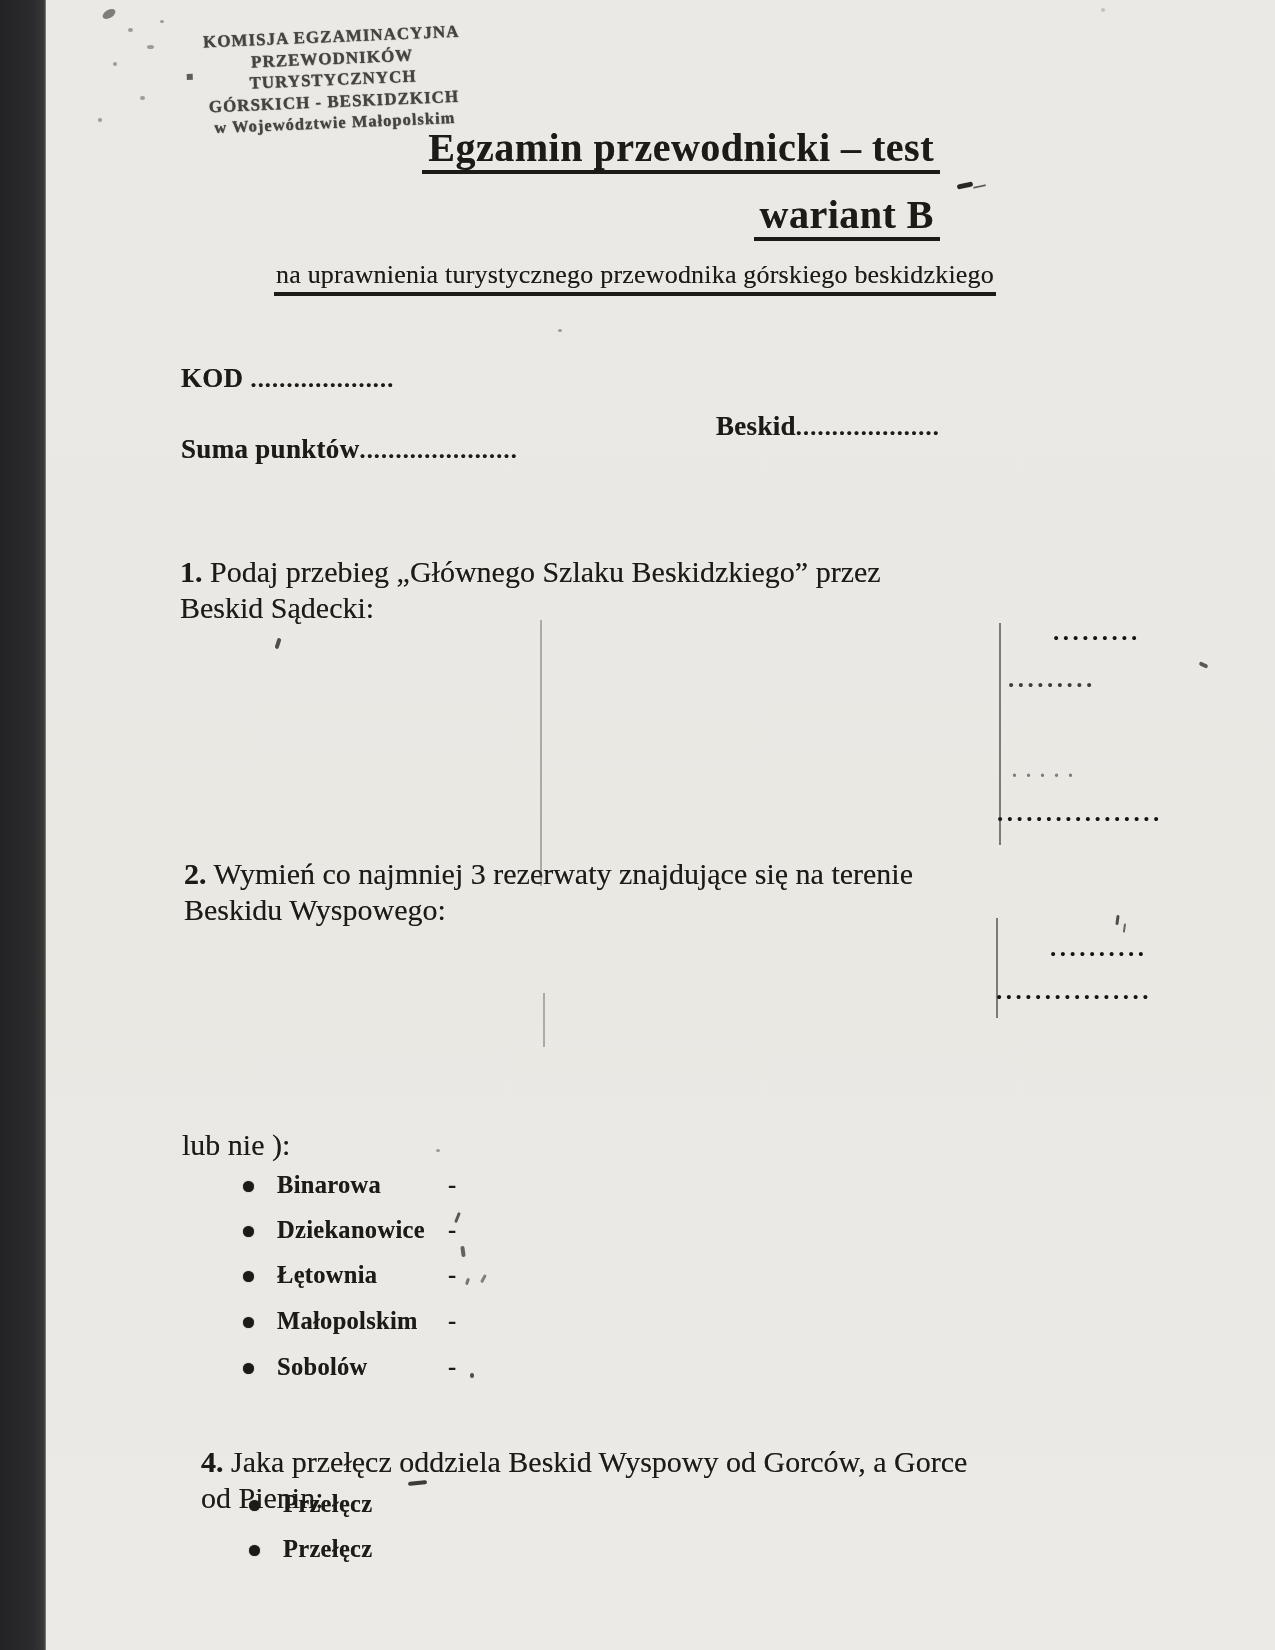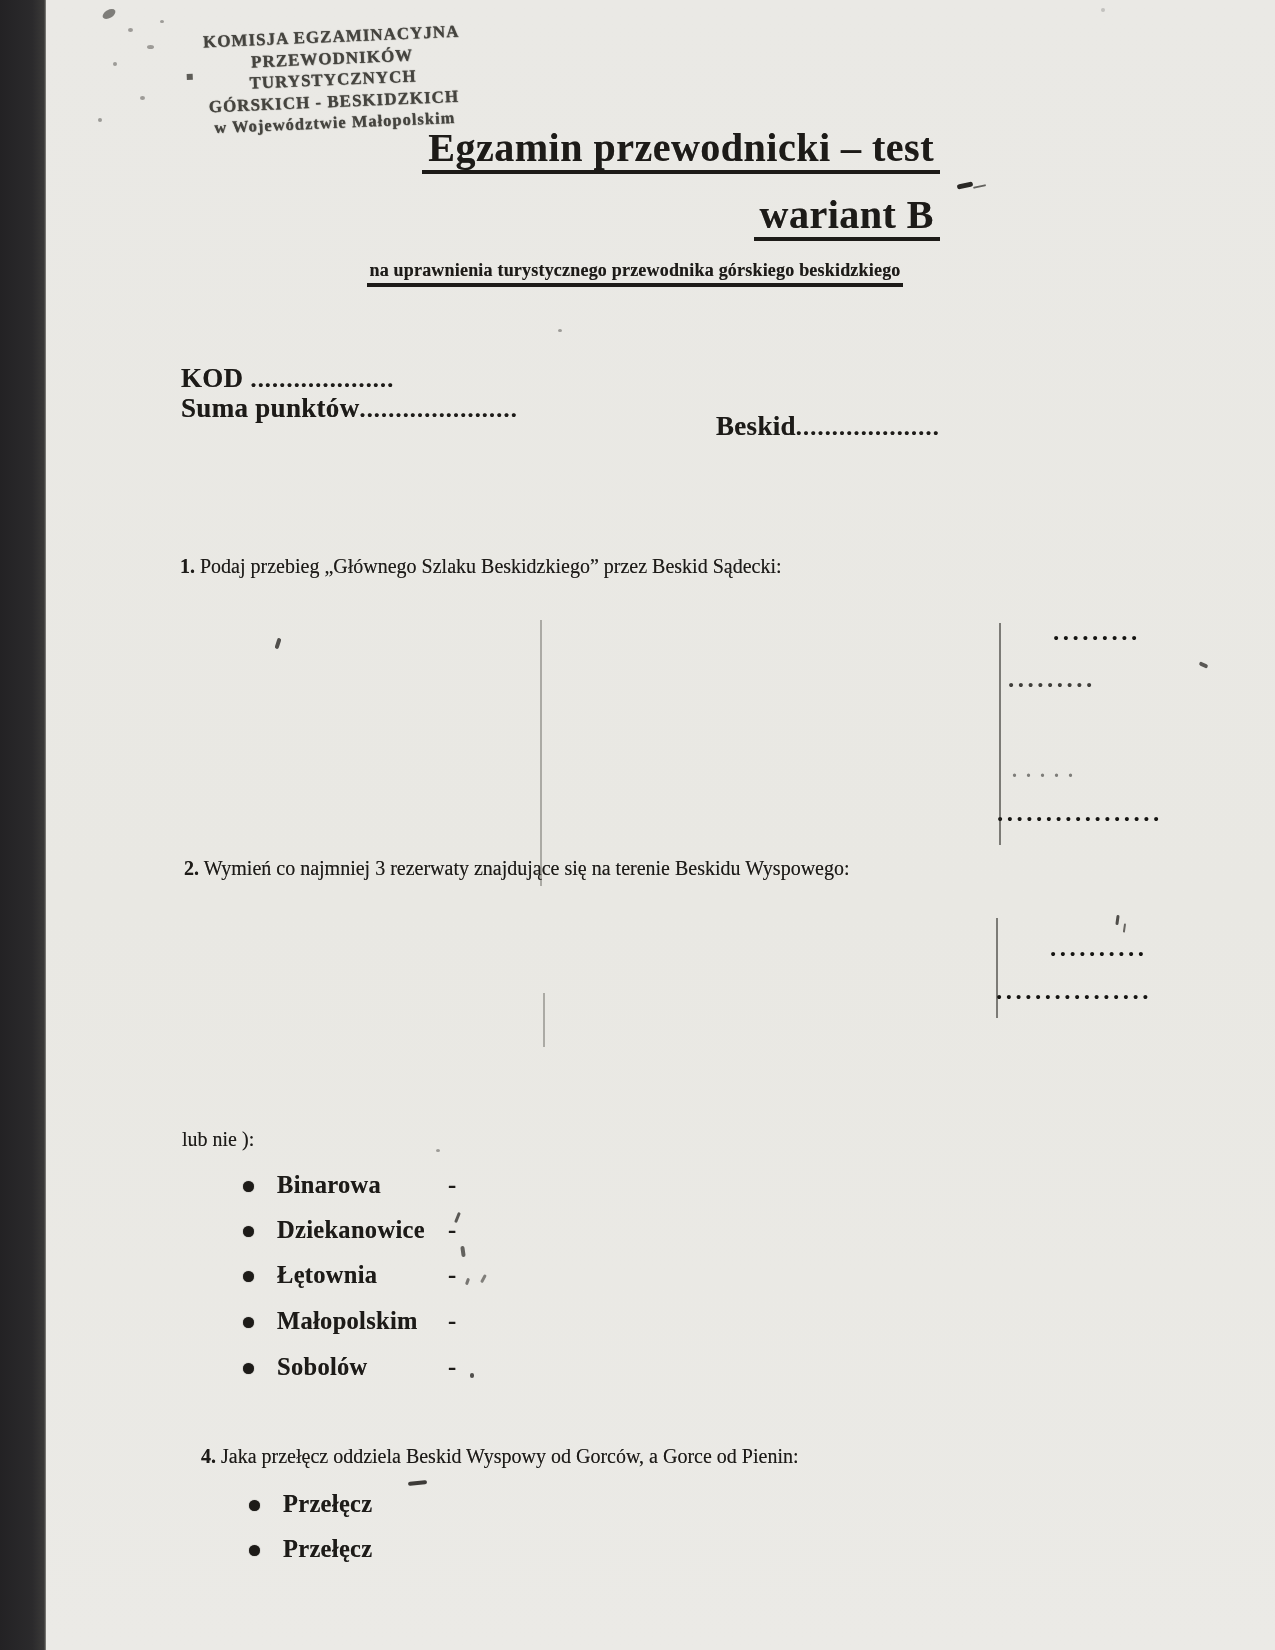--- a/index.html
+++ b/index.html
@@ -31,31 +31,31 @@
   
   .title-wrap{position:absolute;left:330px;width:610px;text-align:right;}
   .t-main{top:127px;}
   .t-variant{top:194px;}
   .title-text{
     display:inline-block;font-size:40px;font-weight:bold;letter-spacing:.5px;
     border-bottom:4px solid #1d1b18;padding:0 6px 1px 6px;line-height:1.05;
   }
   .subtitle-wrap{position:absolute;left:130px;top:261px;width:1010px;text-align:center;}
   .subtitle-text{
-    display:inline-block;font-size:18px;font-weight:bold;letter-spacing:.2px;
+    display:inline-block;font-size:26px;font-weight:normal;letter-spacing:.2px;
     border-bottom:4px solid #1d1b18;padding:0 2px 2px 2px;line-height:1.1;
   }
   
   .field{position:absolute;font-size:27px;font-weight:bold;letter-spacing:.3px;}
   .f-kod{left:181px;top:363px;}
-  .f-suma{left:181px;top:393px;}
+  .f-suma{left:181px;top:434px;}
   .f-ocena{left:716px;top:411px;}
   .field .dots{font-weight:bold;letter-spacing:1.2px;font-size:24px;}
   
-  .question{position:absolute;font-size:20px;line-height:1.2;}
+  .question{position:absolute;font-size:30px;line-height:1.2;}
   .qnum{font-weight:bold;}
   .q1{left:180px;top:554px;width:780px;}
   .q2{left:184px;top:856px;width:830px;}
   .q3{left:195px;top:1076px;width:915px;word-spacing:3.5px;}
   .q3b{left:182px;top:1127px;width:300px;}
   .q4{left:201px;top:1444px;width:790px;}
   
   .adots{
     position:absolute;font-size:25px;font-weight:bold;color:#161512;
     letter-spacing:3.5px;line-height:10px;

